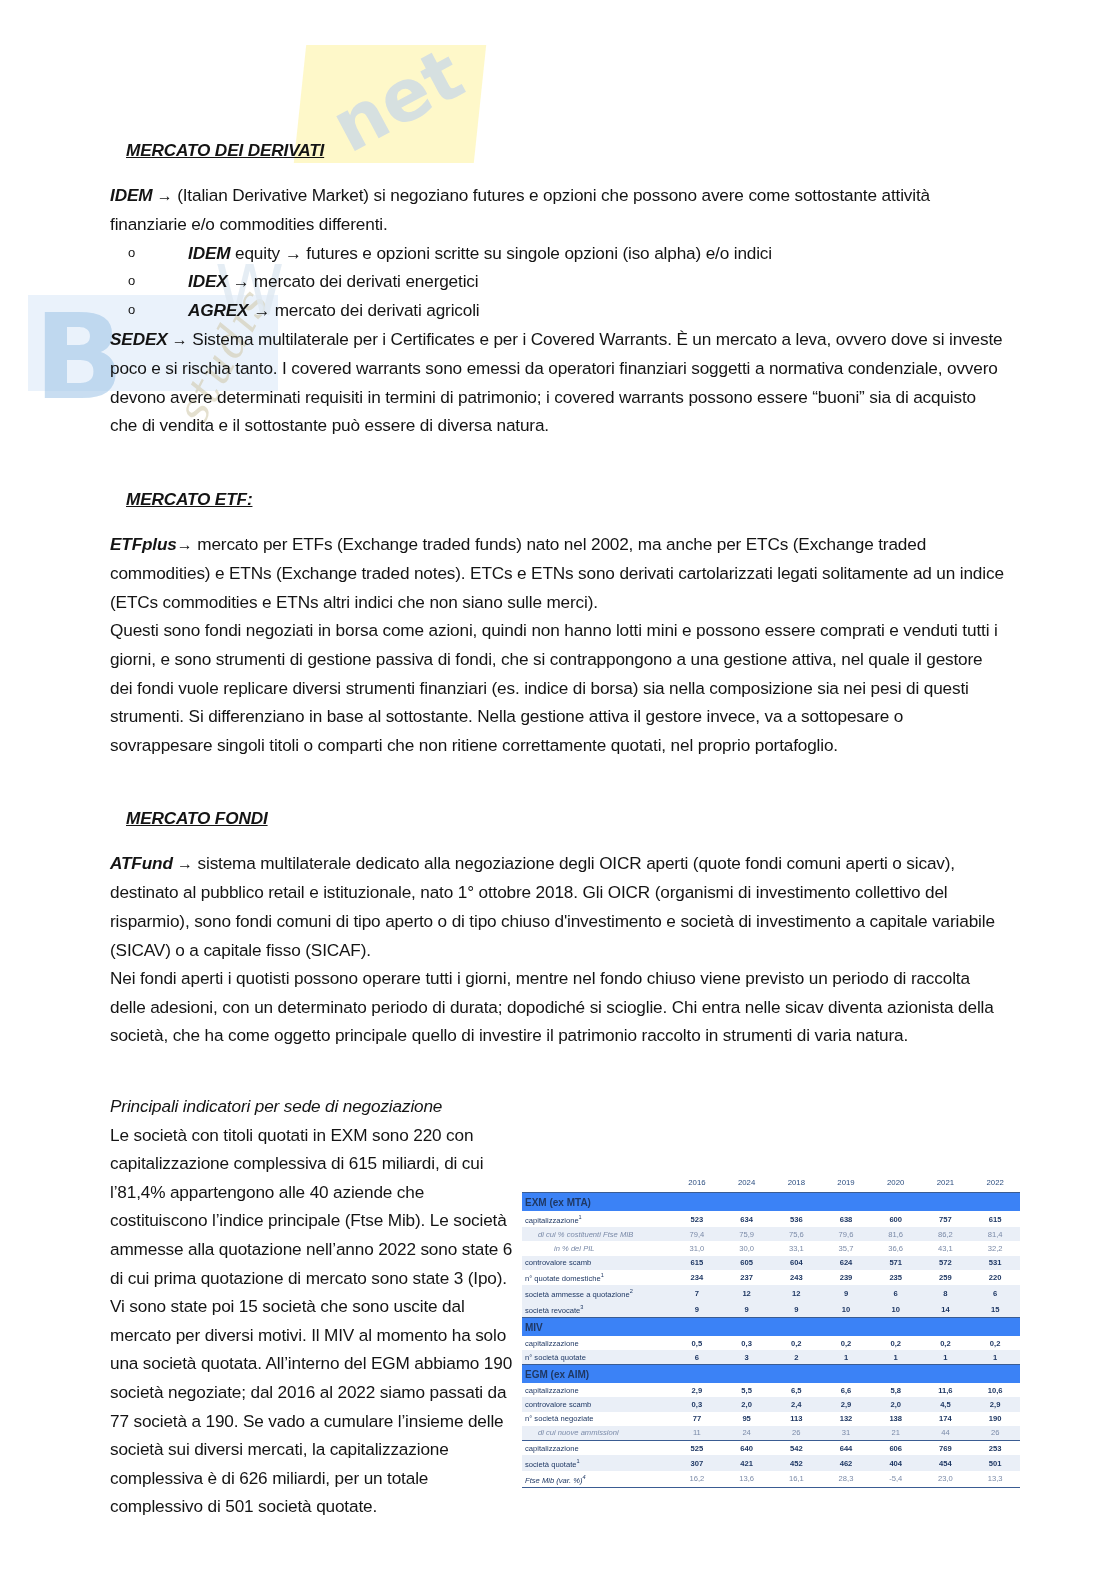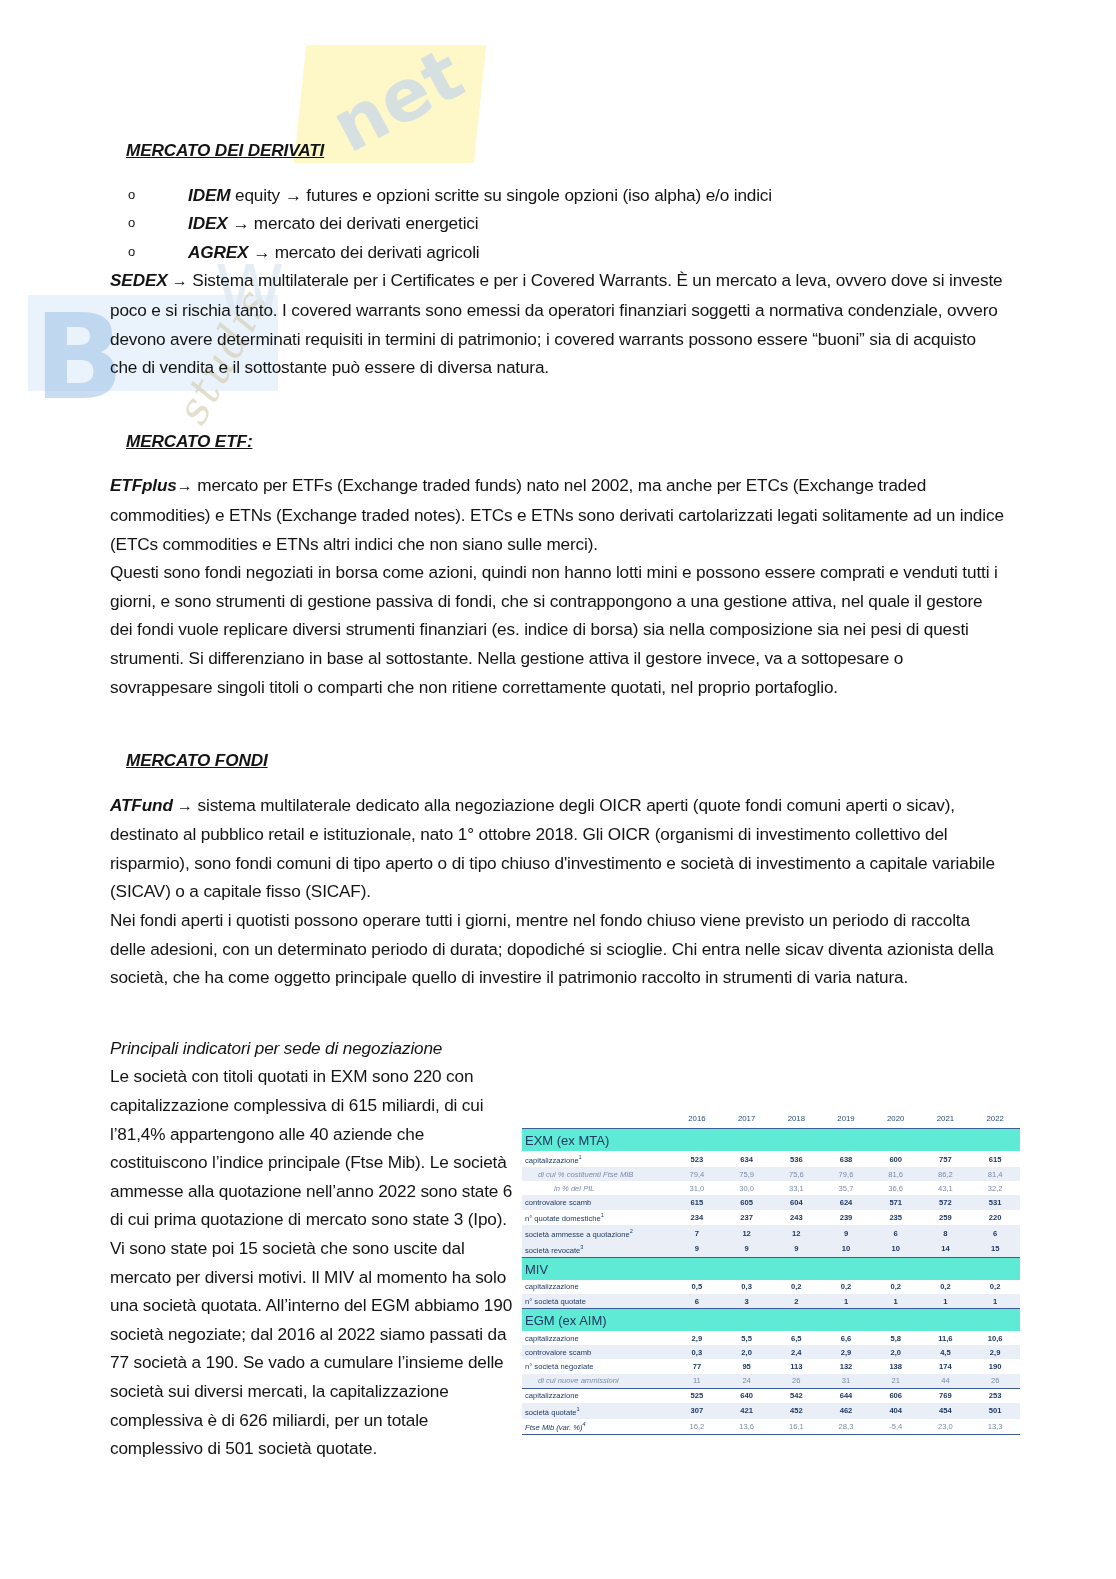--- a/index.html
+++ b/index.html
@@ -176,26 +176,26 @@
   table.stats thead th {
     text-align: center;
     font-weight: normal;
     color: #2d4f80;
     font-size: 7.8px;
     padding-bottom: 5px;
   }
   table.stats thead th.sp { border: none; }
   tr.hdr-rule td { border-bottom: 1.1px solid #3a5c92; padding: 0; height: 0; }
   tr.sect td {
-    font-weight: normal;
+    font-weight: bold;
     color: #1f3864;
-    background: #5eead4;
+    background: #3b82f6;
     padding-top: 4px;
     padding-bottom: 3px;
-    font-size: 13px;
+    font-size: 10px;
   }
   tr.band td { background: #eaeff7; }
   tr.plain td { background: #ffffff; }
   td.lbl { text-align: left; padding-left: 2px; }
   td.lbl.ind1 { padding-left: 16px; font-style: italic; color: #7a8aa8; }
   td.lbl.ind2 { padding-left: 32px; font-style: italic; color: #7a8aa8; }
   td.num { text-align: center; font-weight: bold; }
   td.num.soft { font-weight: normal; color: #7a8aa8; }
   tr.rule-bottom td { border-bottom: 1.1px solid #3a5c92; padding: 0; height: 0; }
   .sup { font-size: 5.6px; vertical-align: super; }
@@ -209,20 +209,21 @@
   <div class="watermark wm-blue-band"></div>
   <div class="watermark wm-letters">B</div>
   <div class="watermark wm-net">net</div>
   <div class="watermark wm-script">studis</div>
   <div class="watermark wm-w">W</div>
 
   <div class="content">
 
     <div>
       <p class="sec-head">MERCATO DEI DERIVATI</p>
+      <p class="para"><span class="b-i">IDEM</span><span class="arrow"> →</span><span> (Italian Derivative Market) si negoziano futures e opzioni che possono avere come sottostante attività finanziarie e/o commodities differenti.</span></p>
 
       <ul class="bullets">
         <li><span class="marker">o</span><span class="b-i">IDEM</span><span> equity → futures e opzioni scritte su singole opzioni (iso alpha) e/o indici</span></li>
         <li><span class="marker">o</span><span class="b-i">IDEX</span><span> → mercato dei derivati energetici</span></li>
         <li><span class="marker">o</span><span class="b-i">AGREX</span><span> → mercato dei derivati agricoli</span></li>
       </ul>
 
       <p class="para"><span class="b-i">SEDEX</span><span class="arrow"> →</span><span> Sistema multilaterale per i Certificates e per i Covered Warrants. È un mercato a leva, ovvero dove si investe poco e si rischia tanto. I covered warrants sono emessi da operatori finanziari soggetti a normativa condenziale, ovvero devono avere determinati requisiti in termini di patrimonio; i covered warrants possono essere “buoni” sia di acquisto che di vendita e il sottostante può essere di diversa natura.</span></p>
     </div>
 
@@ -260,21 +261,21 @@
               <col class="num">
             <col class="num">
               <col class="num">
               <col class="num">
               <col class="num">
           </colgroup>
           <thead>
             <tr>
               <th class="sp"></th>
               <th>2016</th>
-              <th>2017</th>
+              <th>2024</th>
               <th>2018</th>
               <th>2019</th>
               <th>2020</th>
               <th>2021</th>
               <th>2022</th>
             </tr>
             <tr class="hdr-rule">
                 <td colspan="8"></td>
               </tr>
           </thead>

